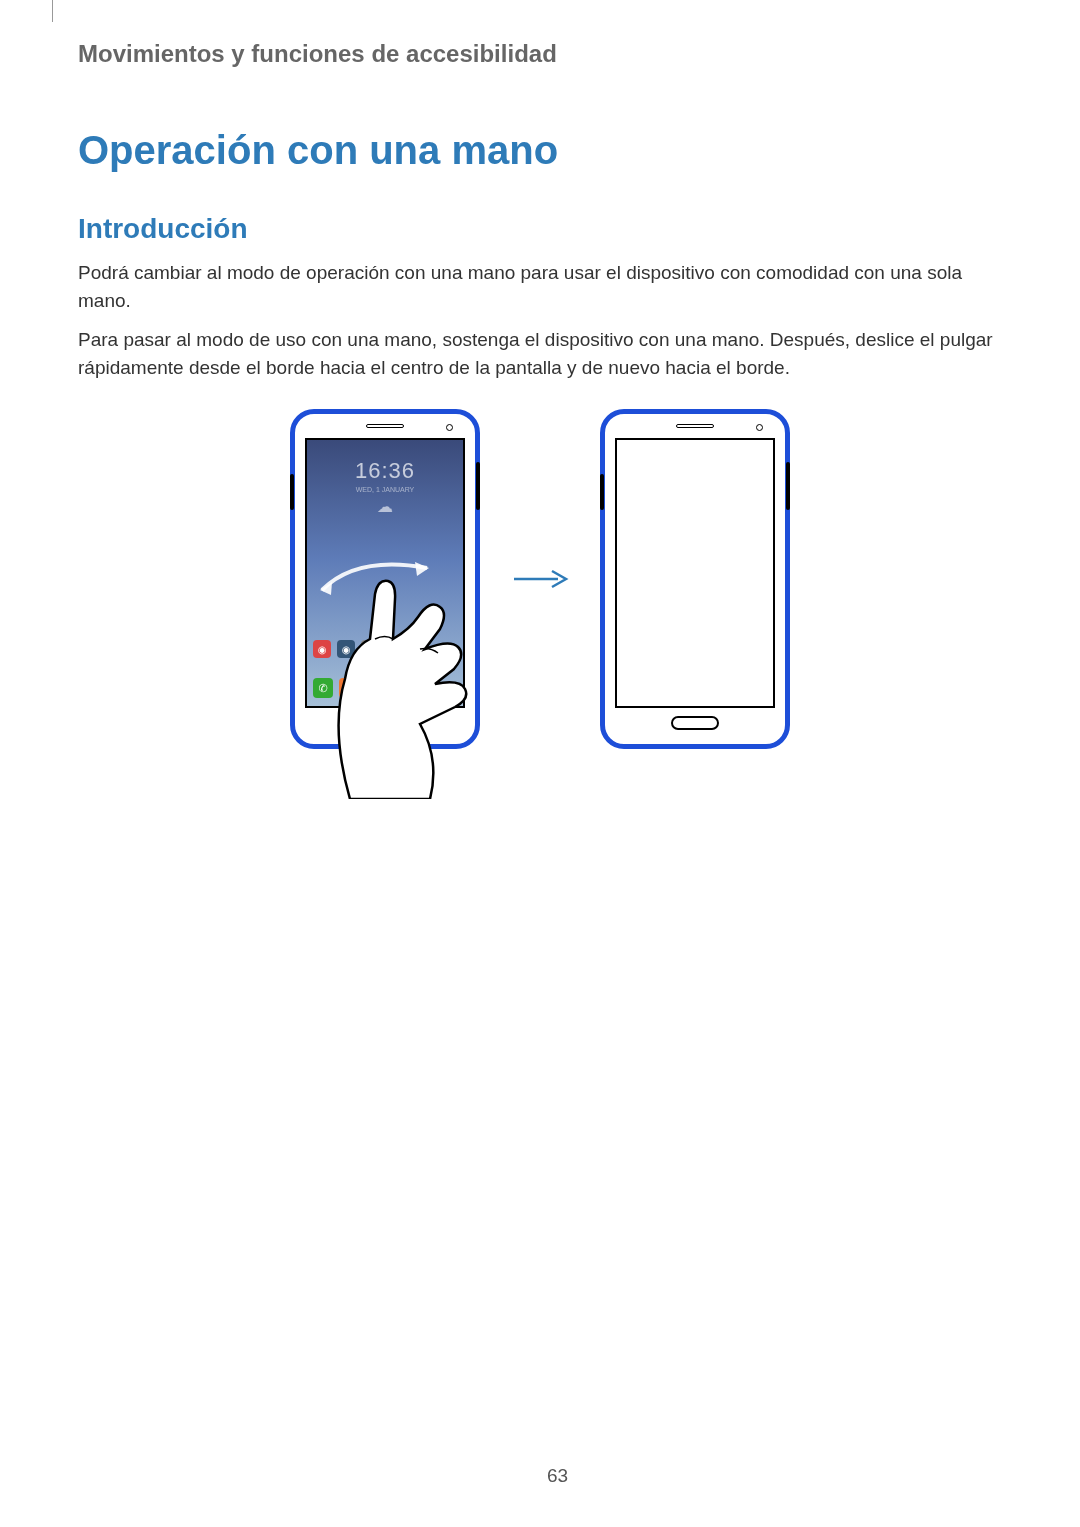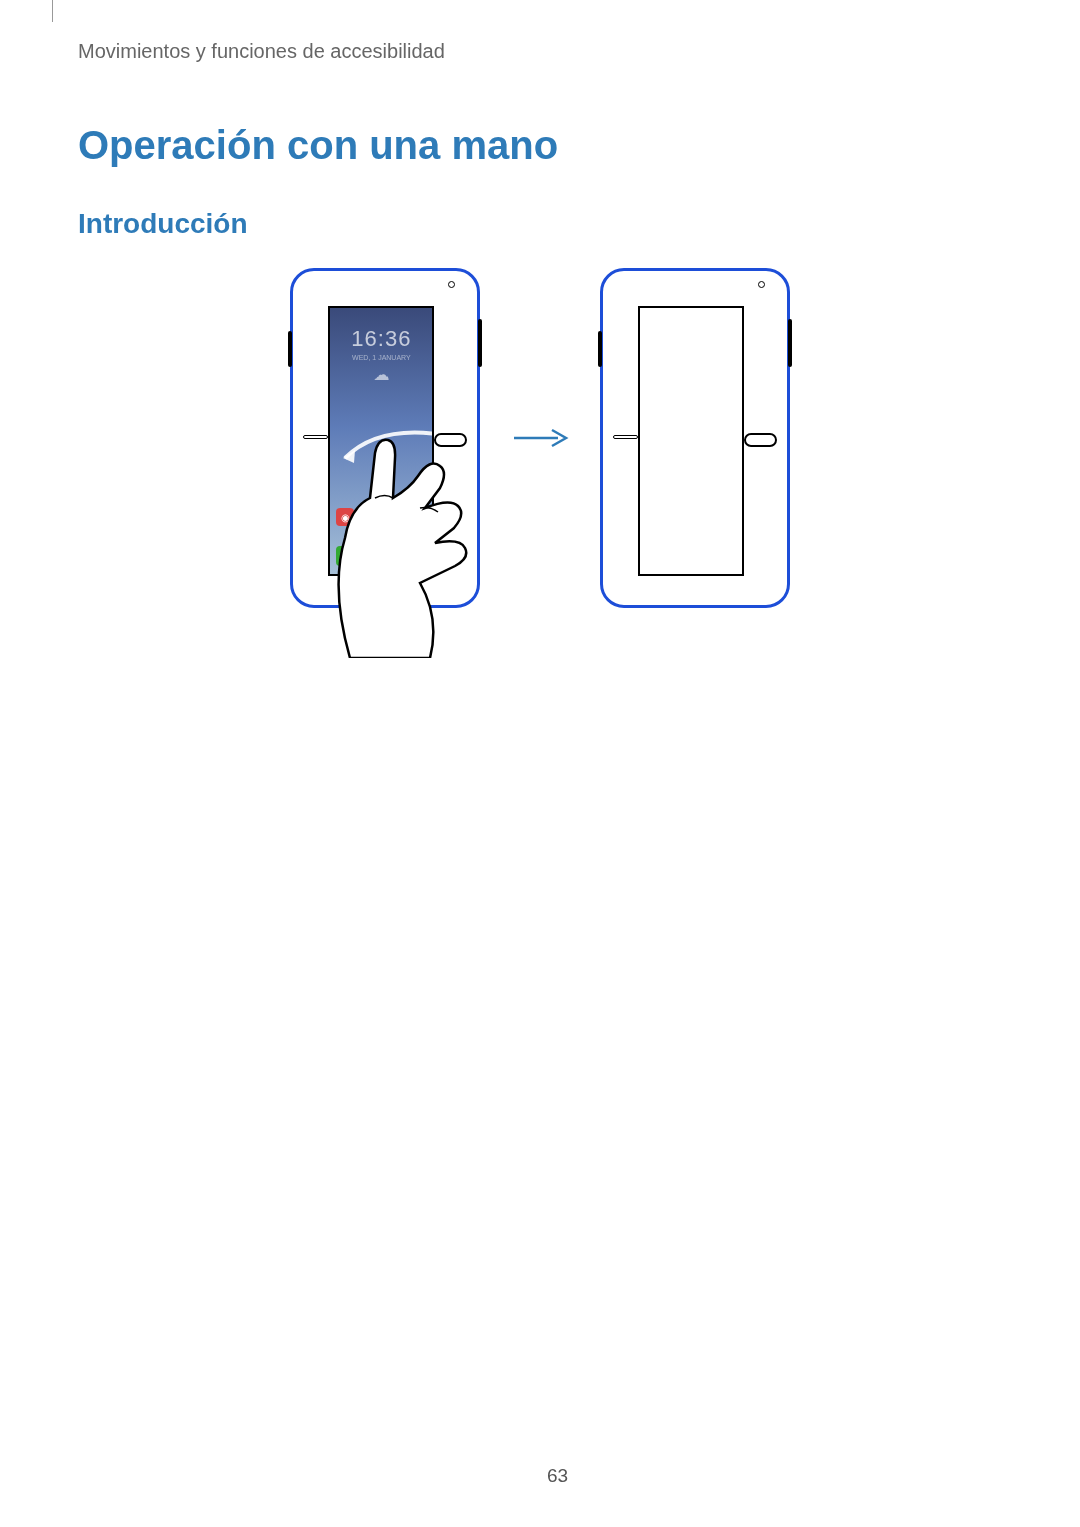--- a/index.html
+++ b/index.html
@@ -17,24 +17,24 @@
     }
     .side-rule {
       position: absolute;
       left: 52px;
       top: 0;
       width: 1px;
       height: 22px;
       background: #999;
     }
     .header {
-      font-size: 20px;
+      font-size: 24px;
       color: #666;
       margin-bottom: 60px;
-      font-weight: 400;
+      font-weight: 700;
     }
     .h1 {
       font-size: 40px;
       color: #2e7bb8;
       font-weight: 700;
       margin-bottom: 40px;
     }
     .h2 {
       font-size: 28px;
       color: #2e7bb8;
@@ -53,26 +53,26 @@
     .illustration {
       display: flex;
       align-items: center;
       justify-content: center;
       gap: 30px;
       margin-top: 28px;
     }
     .phone {
       width: 190px;
       height: 340px;
-      border: 3px solid #1d4ed8;
+      border: 5px solid #1d4ed8;
       border-radius: 24px;
       background: #fff;
       position: relative;
       display: flex;
-      flex-direction: row;
+      flex-direction: column;
       align-items: center;
       padding: 8px 10px 12px 10px;
     }
     .phone .earpiece {
       width: 38px;
       height: 4px;
       background: #fff;
       border: 1.5px solid #000;
       border-radius: 3px;
       margin-top: 2px;
@@ -212,21 +212,23 @@
 <body>
 
 <div class="side-rule"></div>
 
 <div class="page">
   <div class="header">Movimientos y funciones de accesibilidad</div>
 
   <h1 class="h1">Operación con una mano</h1>
 
   <h2 class="h2">Introducción</h2>
-
+  <p class="para">Podrá cambiar al modo de operación con una mano para usar el dispositivo con comodidad con una sola mano.</p>
+
+  <p class="para">Para pasar al modo de uso con una mano, sostenga el dispositivo con una mano. Después, deslice el pulgar rápidamente desde el borde hacia el centro de la pantalla y de nuevo hacia el borde.</p>
 
   <div class="illustration">
 
     <div style="position:relative;">
       <div class="phone">
         <div class="sidebutton-left"></div>
         <div class="sidebutton-right"></div>
         <div class="earpiece"></div>
         <div class="camdot"></div>
         <div class="screen colorful">

